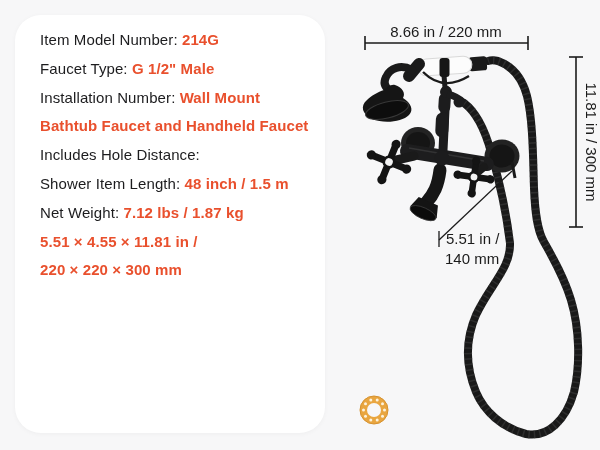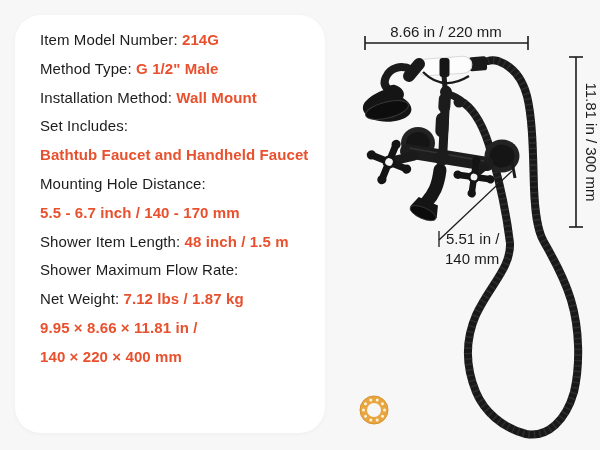--- a/index.html
+++ b/index.html
@@ -14,31 +14,28 @@
   .diagram{position:absolute;left:340px;top:0;width:270px;height:450px;}
   .ann{font-family:"Liberation Sans",sans-serif;font-size:15px;fill:#1b1b1b;stroke:none;}
 </style>
 </head>
 <body>
 
 <div class="stage">
 
   <section class="spec-card">
     <div class="row"><span class="lbl">Item Model Number: </span><span class="val">214G</span></div>
-    <div class="row"><span class="lbl">Method Type: </span><span class="val">G 1/2" Male</span></div>
-    <div class="row"><span class="lbl">Installation Method: </span><span class="val">Wall Mount</span></div>
-    <div class="row"><span class="lbl">Set Includes:</span><span class="val"></span></div>
+    <div class="row"><span class="lbl">Faucet Type: </span><span class="val">G 1/2" Male</span></div>
+    <div class="row"><span class="lbl">Installation Number: </span><span class="val">Wall Mount</span></div>
     <div class="row"><span class="lbl"></span><span class="val">Bathtub Faucet and Handheld Faucet</span></div>
-    <div class="row"><span class="lbl">Mounting Hole Distance:</span><span class="val"></span></div>
-    <div class="row"><span class="lbl"></span><span class="val">5.5 - 6.7 inch / 140 - 170 mm</span></div>
+    <div class="row"><span class="lbl">Includes Hole Distance:</span><span class="val"></span></div>
     <div class="row"><span class="lbl">Shower Item Length: </span><span class="val">48 inch / 1.5 m</span></div>
-    <div class="row"><span class="lbl">Shower Maximum Flow Rate:</span><span class="val"></span></div>
     <div class="row"><span class="lbl">Net Weight: </span><span class="val">7.12 lbs / 1.87 kg</span></div>
-    <div class="row"><span class="lbl"></span><span class="val">9.95 × 8.66 × 11.81 in /</span></div>
-    <div class="row"><span class="lbl"></span><span class="val">140 × 220 × 400 mm</span></div>
+    <div class="row"><span class="lbl"></span><span class="val">5.51 × 4.55 × 11.81 in /</span></div>
+    <div class="row"><span class="lbl"></span><span class="val">220 × 220 × 300 mm</span></div>
   </section>
 
   <div class="diagram">
     <svg width="270" height="450" viewBox="330 0 270 450">
 
       <g>
         <path d="M454,103 C466,112 475,130 481,152 C488,176 496,210 500,243 C501,268 480,285 466,315 C456,338 455,365 466,392 C474,411 492,428 516,434 C538,438 556,420 564,392 C570,366 570,330 561,300 C554,277 543,258 534,242 C527,230 525,212 524,188 C523,158 523,120 517,96 C512,77 502,66 488,61 C484,60 481,60 478,61" fill="none" stroke="#191919" stroke-width="8" stroke-linecap="round"></path>
         <path d="M454,103 C466,112 475,130 481,152 C488,176 496,210 500,243 C501,268 480,285 466,315 C456,338 455,365 466,392 C474,411 492,428 516,434 C538,438 556,420 564,392 C570,366 570,330 561,300 C554,277 543,258 534,242 C527,230 525,212 524,188 C523,158 523,120 517,96 C512,77 502,66 488,61 C484,60 481,60 478,61" fill="none" stroke="#464646" stroke-width="8" stroke-dasharray="1.5 4" opacity="0.45"></path>
       </g>
 

